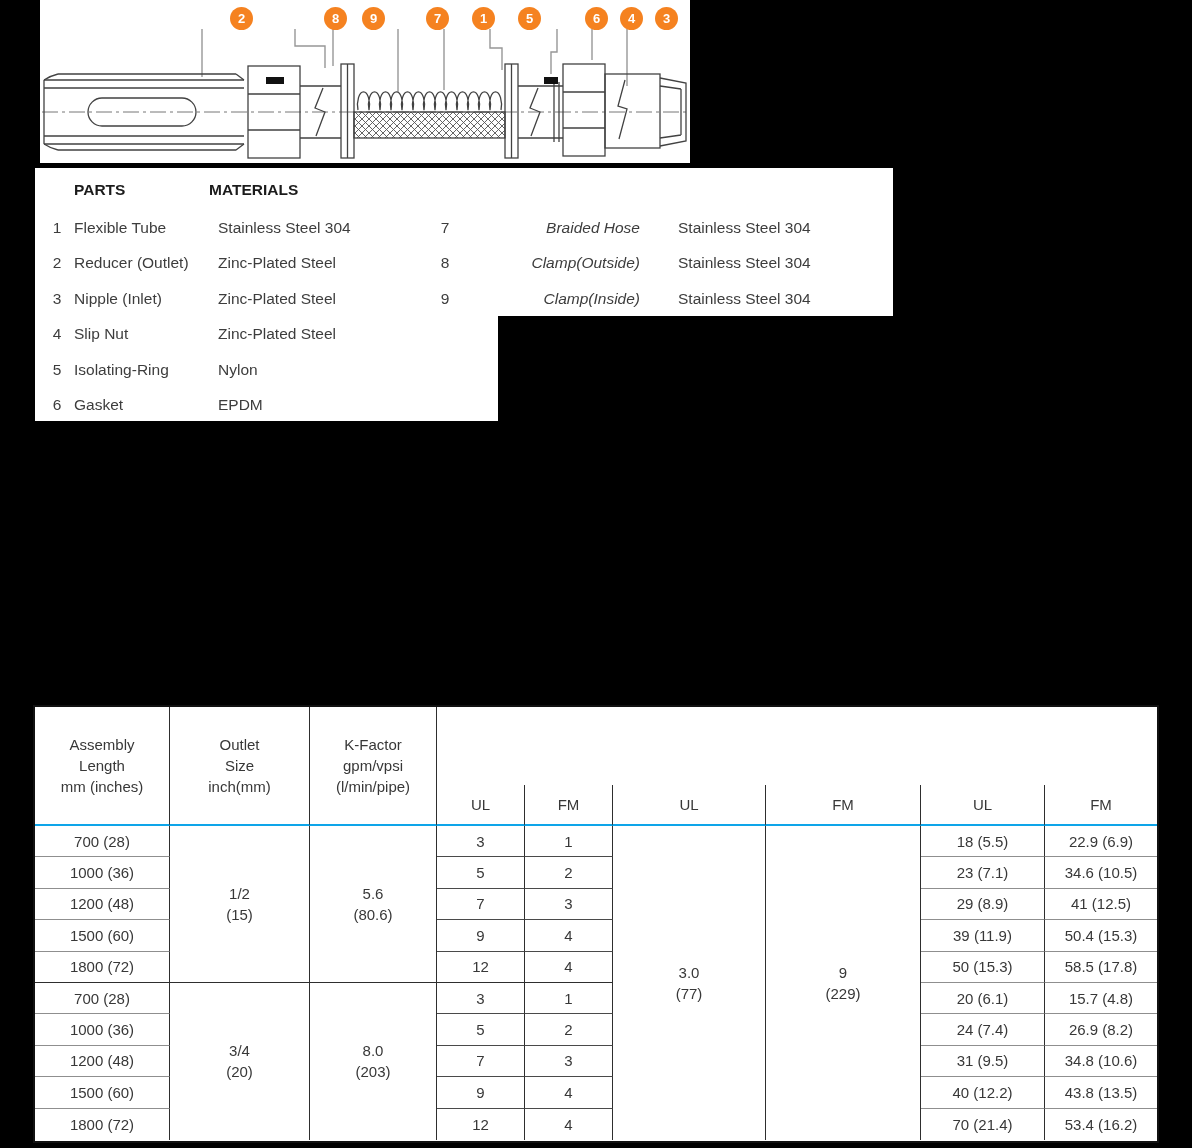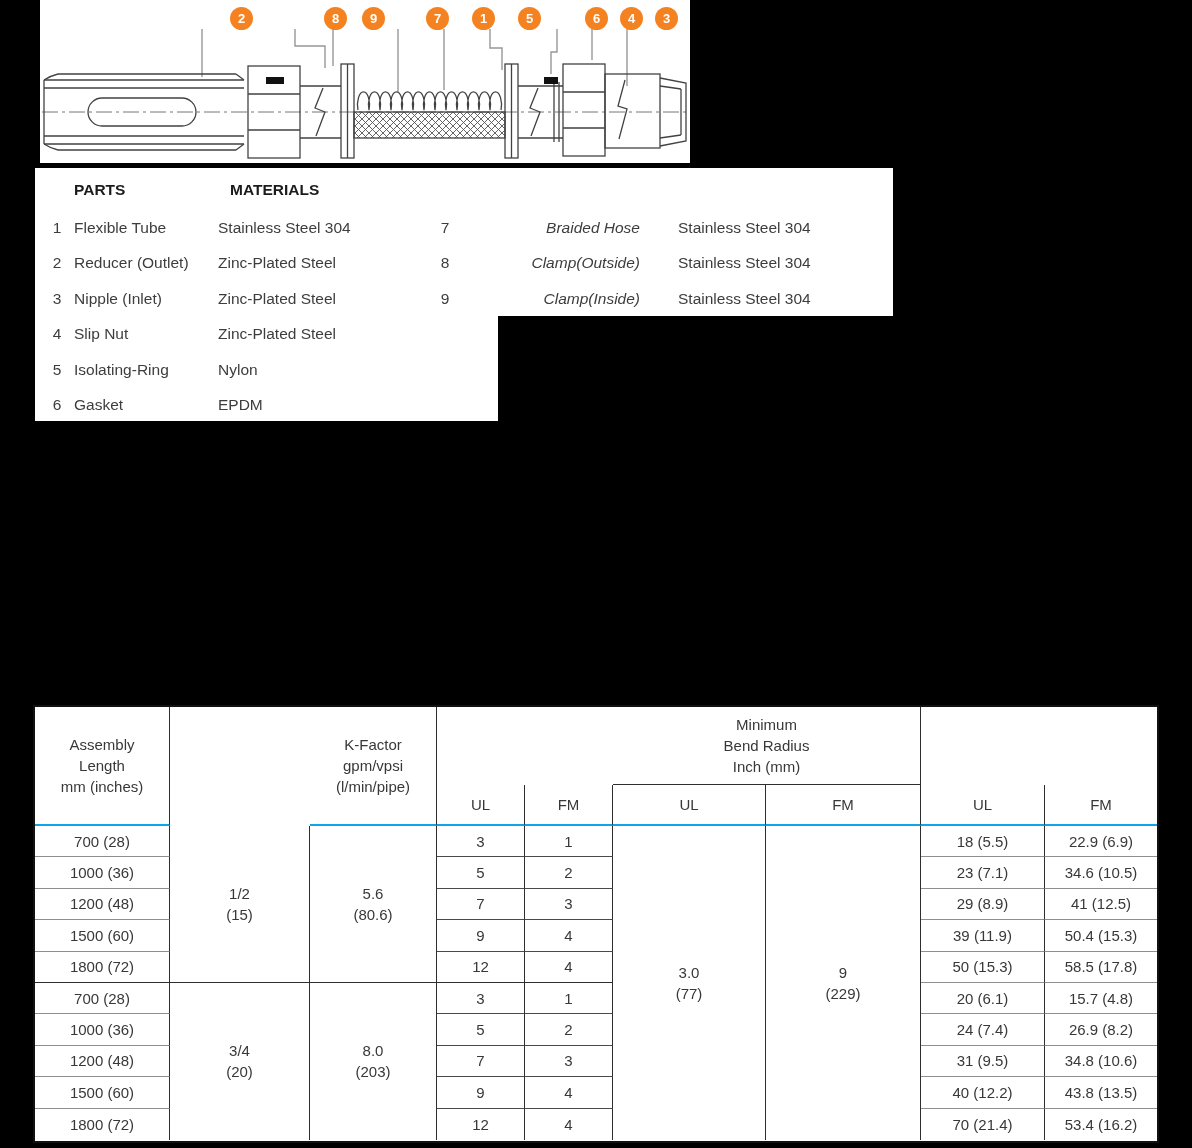--- a/index.html
+++ b/index.html
@@ -9,21 +9,21 @@
   
   .diagram-panel{position:absolute;left:40px;top:0;width:650px;height:163px;background:#fff;}
   .callout{position:absolute;top:7px;width:23px;height:23px;border-radius:50%;
            background:#F58220;color:#fff;font-weight:bold;font-size:13px;
            display:flex;align-items:center;justify-content:center;line-height:1;}
 
   
   .parts-bg-left{position:absolute;left:35px;top:168px;width:463px;height:253px;background:#fff;}
   .parts-bg-right{position:absolute;left:498px;top:168px;width:395px;height:148px;background:#fff;}
   .parts-header{position:absolute;top:181px;font-size:15.5px;font-weight:bold;color:#1b1b1b;}
-  .ph-parts{left:74px;text-align:right;} .ph-materials{left:230px;}
+  .ph-parts{left:74px;text-align:right;} .ph-materials{left:209px;}
   .plist{position:absolute;display:grid;grid-auto-rows:35.5px;align-items:center;
          color:#3d3d3d;font-size:15.5px;}
   .plist.pl-left{left:40px;top:210px;width:452px;grid-template-columns:34px 144px auto;}
   .plist.pl-right{left:430px;top:210px;width:455px;grid-template-columns:30px 180px auto;}
   .pnum{text-align:center;}
   .pl-right .pname{text-align:right;font-style:italic;}
   .pl-right .pmat{padding-left:38px;}
 
   
   .spec-table{position:absolute;left:33px;top:705px;width:1126px;height:438px;
@@ -157,29 +157,29 @@
     <span class="pmat">Stainless Steel 304</span>
   </div>
 
   <div class="spec-table">
 
     <div class="c hd" style="grid-area:1/1/3/2">
       <span>Assembly</span>
       <span>Length</span>
       <span>mm (inches)</span>
     </div>
+    <div class="c hd" style="grid-area:1/2/3/3">
+      <span>Outlet</span>
+      <span>Size</span>
+      <span>inch(mm)</span>
+    </div>
     <div class="c hd" style="grid-area:1/3/3/4">
       <span>K-Factor</span>
       <span>gpm/vpsi</span>
       <span>(l/min/pipe)</span>
-    </div>
-    <div class="c darkb" style="grid-area:1/6/2/8">
-      <span>Minimum</span>
-      <span>Bend Radius</span>
-      <span>Inch (mm)</span>
     </div>
 
     <div class="c hd" style="grid-area:2/4/3/5">UL</div>
     <div class="c hd" style="grid-area:2/5/3/6">FM</div>
     <div class="c hd" style="grid-area:2/6/3/7">UL</div>
     <div class="c hd" style="grid-area:2/7/3/8">FM</div>
     <div class="c hd" style="grid-area:2/8/3/9">UL</div>
     <div class="c hd nr" style="grid-area:2/9/3/10">FM</div>
 
     <div class="c darkb" style="grid-area:3/2/8/3">

